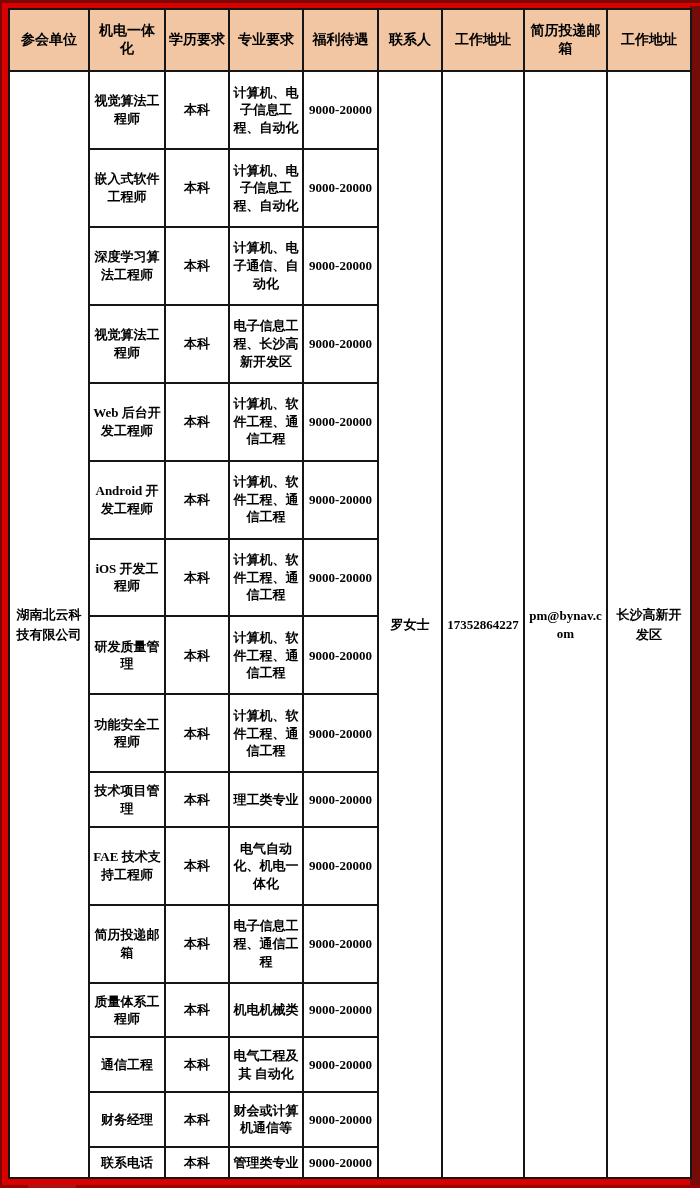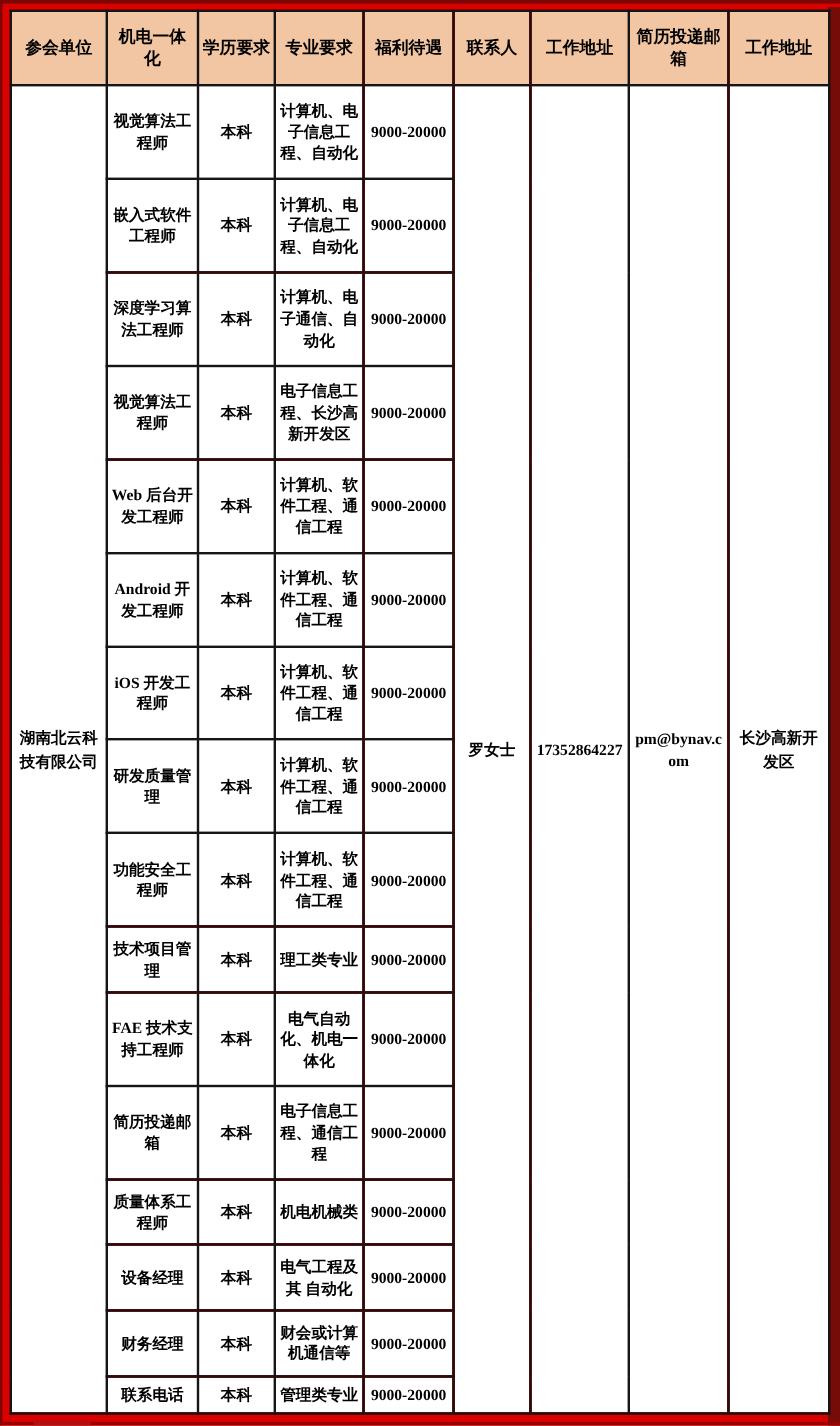--- a/index.html
+++ b/index.html
@@ -167,21 +167,21 @@
     <td data-name="major-cell">电子信息工程、通信工程</td>
     <td data-name="salary-cell">9000-20000</td>
   </tr>
           <tr data-name="table-row">
     <td data-name="position-cell">质量体系工程师</td>
     <td data-name="education-cell">本科</td>
     <td data-name="major-cell">机电机械类</td>
     <td data-name="salary-cell">9000-20000</td>
   </tr>
           <tr data-name="table-row">
-    <td data-name="position-cell">设备经理</td>
+    <td data-name="position-cell">通信工程</td>
     <td data-name="education-cell">本科</td>
     <td data-name="major-cell">电气工程及其 自动化</td>
     <td data-name="salary-cell">9000-20000</td>
   </tr>
           <tr data-name="table-row">
     <td data-name="position-cell">财务经理</td>
     <td data-name="education-cell">本科</td>
     <td data-name="major-cell">财会或计算机通信等</td>
     <td data-name="salary-cell">9000-20000</td>
   </tr>

